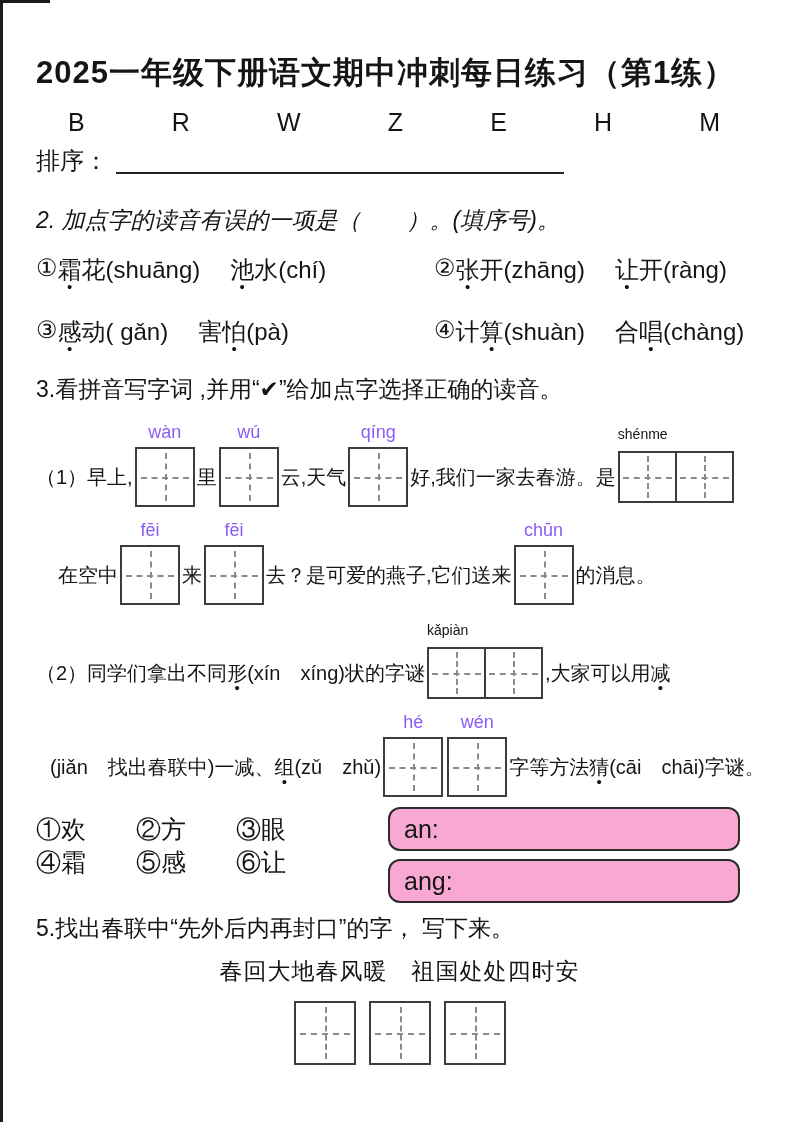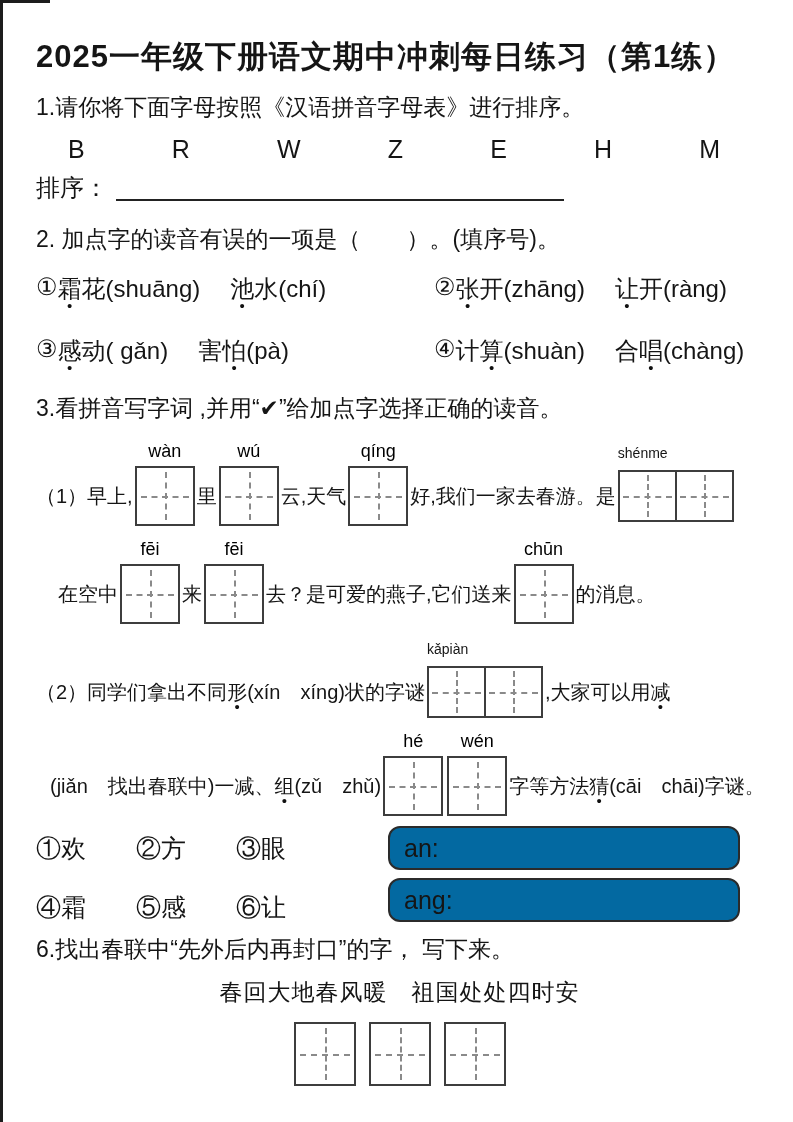--- a/index.html
+++ b/index.html
@@ -5,32 +5,32 @@
   html,body{margin:0;padding:0;background:#f3f3f3;}
   .page{
     position:relative;
     width:793px;height:1122px;
     margin:0 auto;
     background:#ffffff;
     font-family:"Liberation Sans", sans-serif;
     color:#151515;
     overflow:hidden;
     box-sizing:border-box;
-    padding:28px 30px 0 36px;
+    padding:44px 30px 0 36px;
   }
   .edge-left{position:absolute;left:0;top:0;width:3px;height:100%;background:#1c1c1c;}
   .edge-top{position:absolute;left:0;top:0;width:50px;height:3px;background:#1c1c1c;}
 
   .title{
     font-size:31px;font-weight:900;letter-spacing:1px;
     margin:8px 0 14px 0;white-space:nowrap;
   }
   .prompt{font-size:23px;margin:0;white-space:nowrap;}
   .mt-sm{margin-top:10px;}
-  .mt-md{margin-top:20px;}
+  .mt-md{margin-top:28px;font-style:italic;}
   .mt-lg{margin-top:26px;}
 
   
   .letters{
     display:flex;justify-content:space-between;
     width:652px;margin:12px 0 2px 32px;
     font-size:25px;
   }
   .sortrow{font-size:24px;margin-top:8px;display:flex;align-items:center;}
   .uline{display:inline-block;width:448px;height:24px;border-bottom:2.5px solid #222;margin-left:8px;}
@@ -51,66 +51,65 @@
   
   .srow{
     display:flex;align-items:center;white-space:nowrap;
     font-size:20px;
   }
   .srow.first{margin-top:42px;}
   .srow.next{margin-top:38px;}
   .pbox{position:relative;display:inline-flex;margin:0 2px;flex:none;}
   .pbox .py{
     position:absolute;top:-25px;left:0;width:100%;text-align:center;
-    font-size:18px;color:#000000;
+    font-size:18px;color:#8b5cf6;
   }
   .cell{
     width:56px;height:56px;border:2.5px solid #3d3d3d;
     position:relative;background:#fff;box-sizing:content-box;flex:none;
   }
   .cell::before{content:"";position:absolute;top:4px;bottom:4px;left:50%;border-left:2px dashed #8a8a8a;}
   .cell::after{content:"";position:absolute;left:4px;right:4px;top:50%;border-top:2px dashed #8a8a8a;}
   .dcells{display:inline-flex;border:2.5px solid #3d3d3d;background:#fff;}
   .dcell{width:55px;height:48px;position:relative;flex:none;}
   .dcell + .dcell{border-left:2px solid #3d3d3d;}
   .dcell::before{content:"";position:absolute;top:3px;bottom:3px;left:50%;border-left:2px dashed #8a8a8a;}
   .dcell::after{content:"";position:absolute;left:3px;right:3px;top:50%;border-top:2px dashed #8a8a8a;}
   .py-pair{position:absolute;top:-25px;left:0;width:100%;display:flex;justify-content:flex-start;font-size:14px;}
   .ind1{padding-left:22px;}
   .ind2{padding-left:14px;}
 
   
   .q4-body{display:flex;margin-top:10px;align-items:flex-start;}
   .q4-items{
     display:grid;grid-template-columns:100px 100px 100px;
-    row-gap:26px;font-size:25px;margin-top:6px;width:330px;
+    font-size:25px;margin-top:6px;width:330px;
   }
   .bins{display:flex;flex-direction:column;gap:8px;margin-left:22px;width:352px;}
   .bin{
     border:2.5px solid #2b2b2b;border-radius:12px;height:40px;
     display:flex;align-items:center;padding-left:14px;
-    font-size:25px;background:#0369a1;
+    font-size:25px;background:#f9a8d4;
   }
 
   
   .couplet{font-size:23px;text-align:center;margin-top:12px;letter-spacing:1px;}
   .q5boxes{display:flex;justify-content:center;gap:13px;margin-top:14px;}
   .cell.big{width:58px;height:60px;border-width:2px;}
 </style>
 </head>
 <body>
 
 <div class="page">
   <div class="edge-left"></div>
   <div class="edge-top"></div>
 
   <h1 class="title">2025一年级下册语文期中冲刺每日练习（第1练）</h1>
 
   <section>
-    <p class="prompt">1.请你将下面字母按照《汉语拼音字母表》进行排序。</p>
     <div class="letters">
       <span>B</span>
       <span>R</span>
       <span>W</span>
       <span>Z</span>
       <span>E</span>
       <span>H</span>
       <span>M</span>
     </div>
     <div class="sortrow">
@@ -247,21 +246,21 @@
             <span>an:</span>
           </div>
         <div class="bin">
             <span>ang:</span>
           </div>
       </div>
     </div>
   </section>
 
   <section>
-    <p class="prompt mt-sm">6.找出春联中“先外后内再封口”的字， 写下来。</p>
+    <p class="prompt mt-sm">5.找出春联中“先外后内再封口”的字， 写下来。</p>
     <div class="couplet">春回大地春风暖　祖国处处四时安</div>
     <div class="q5boxes">
       <span class="cell big"></span>
       <span class="cell big"></span>
       <span class="cell big"></span>
     </div>
   </section>
 
 </div>
 

